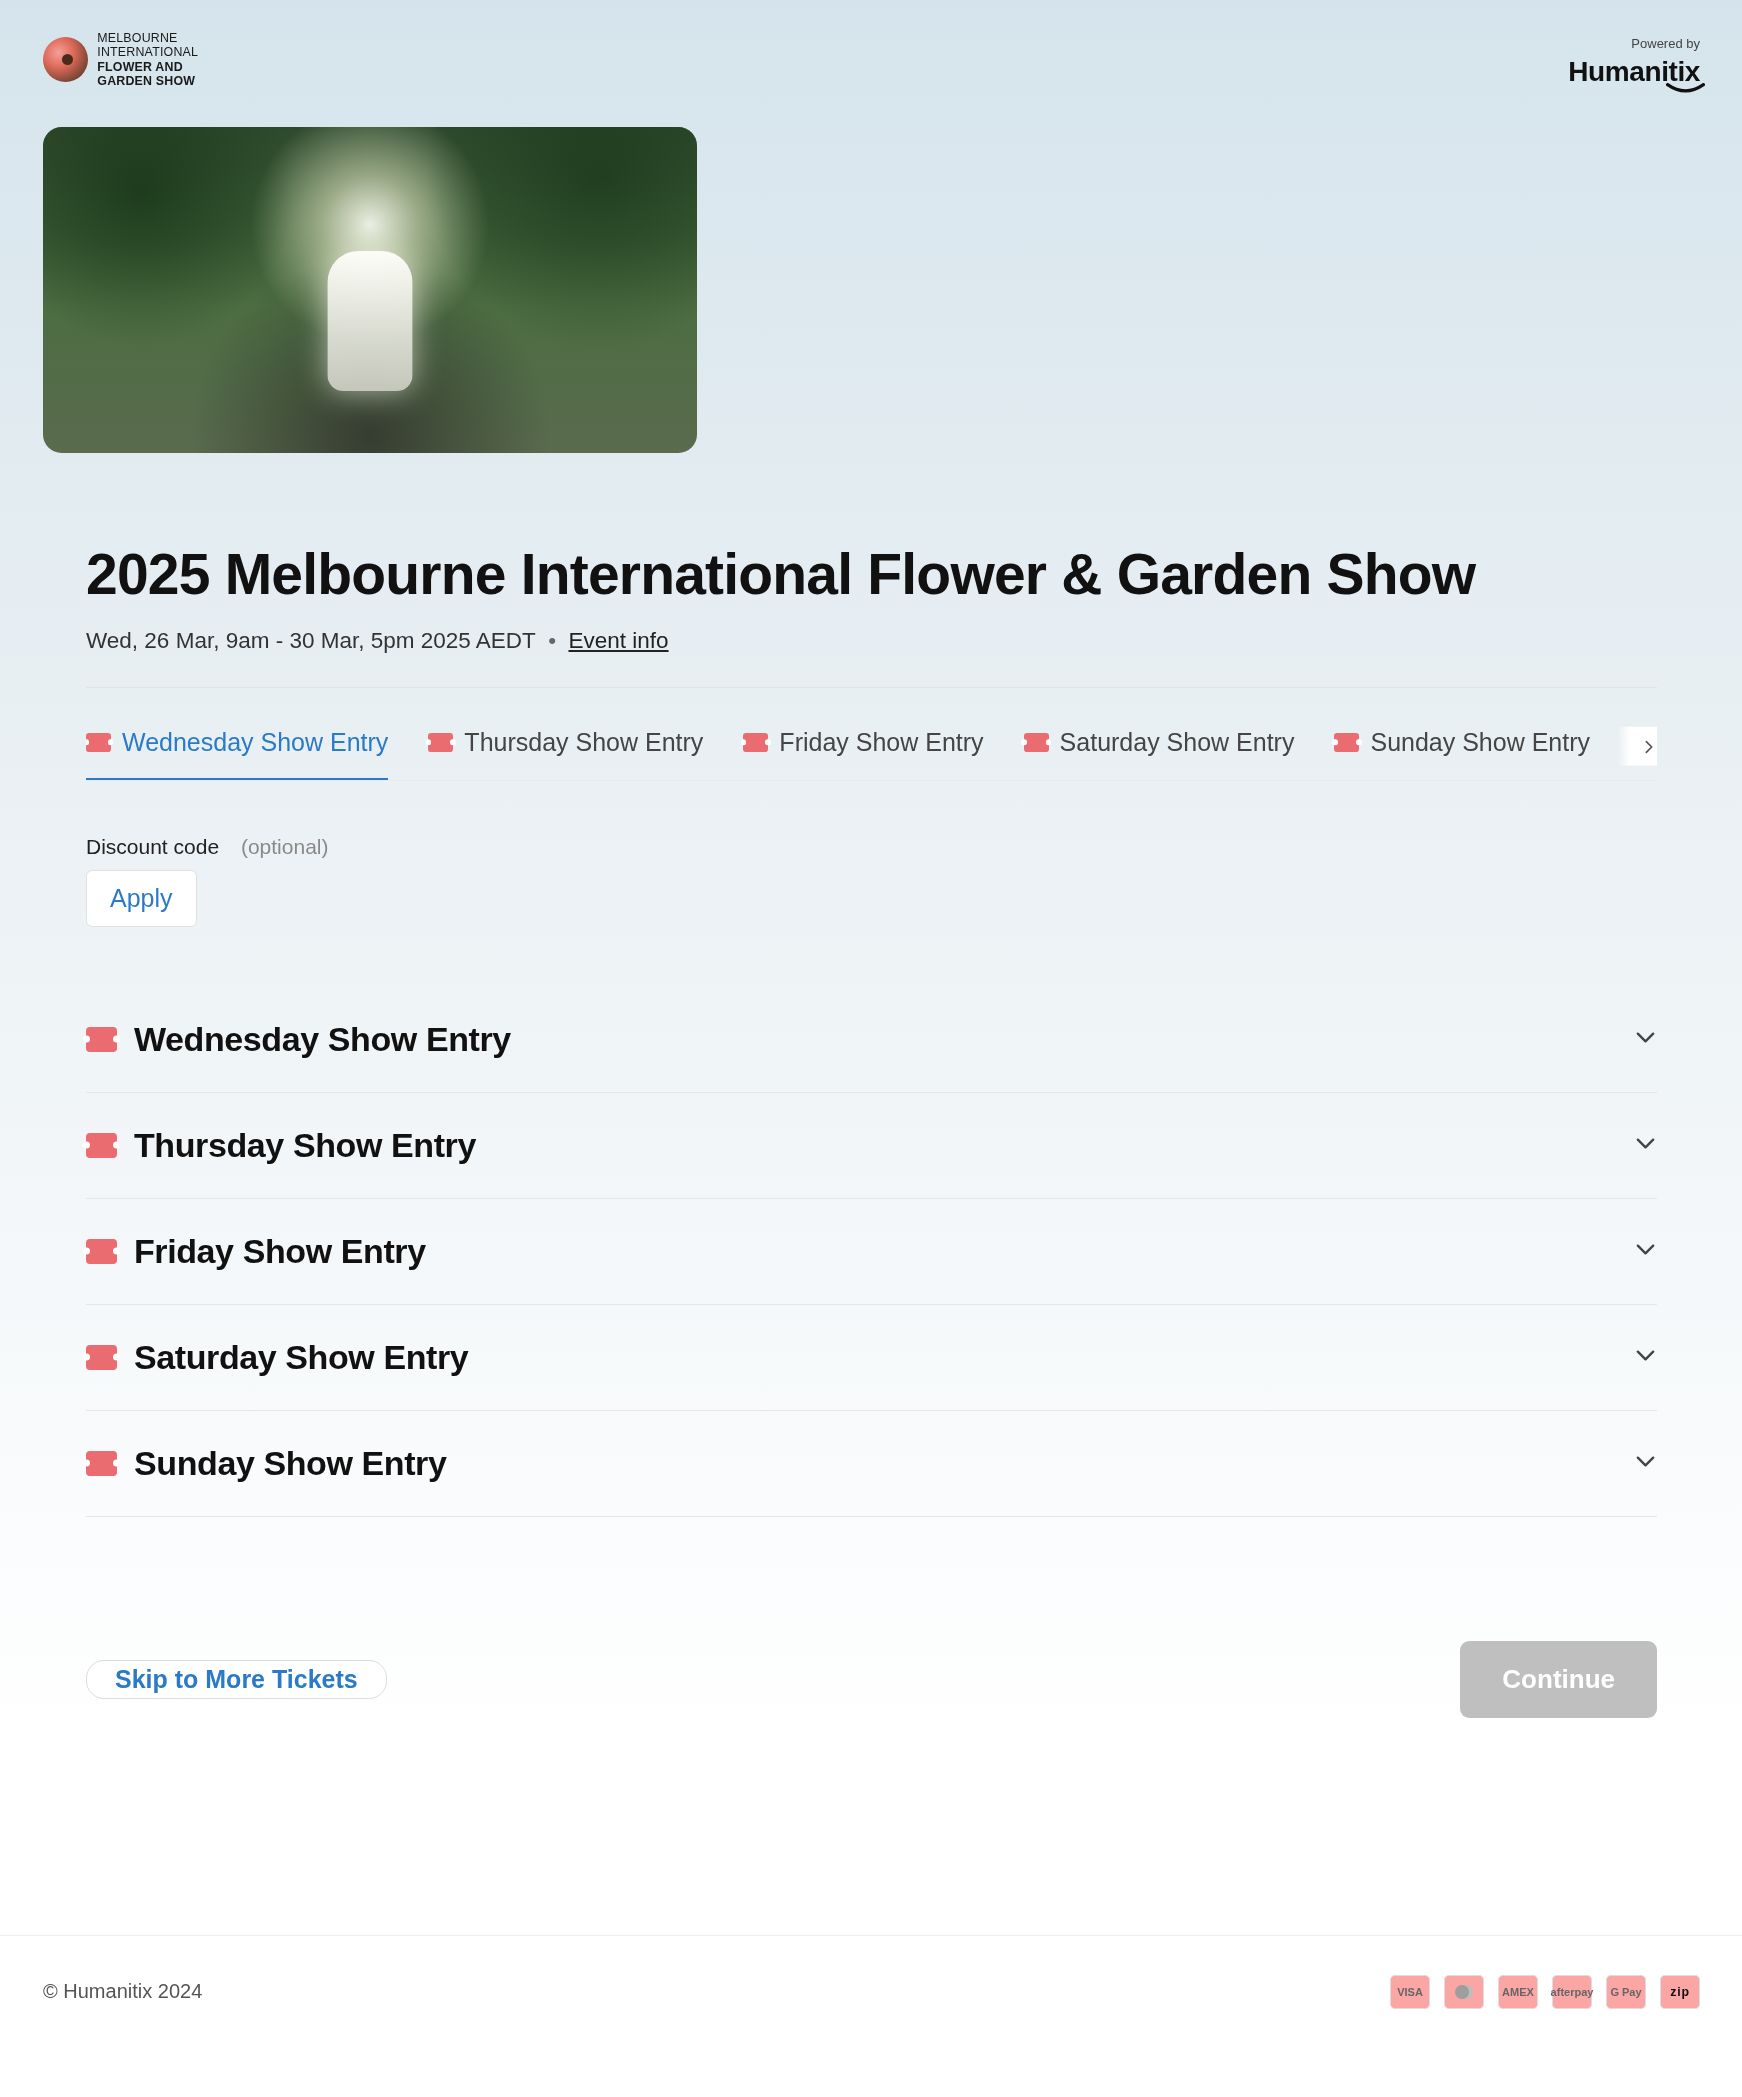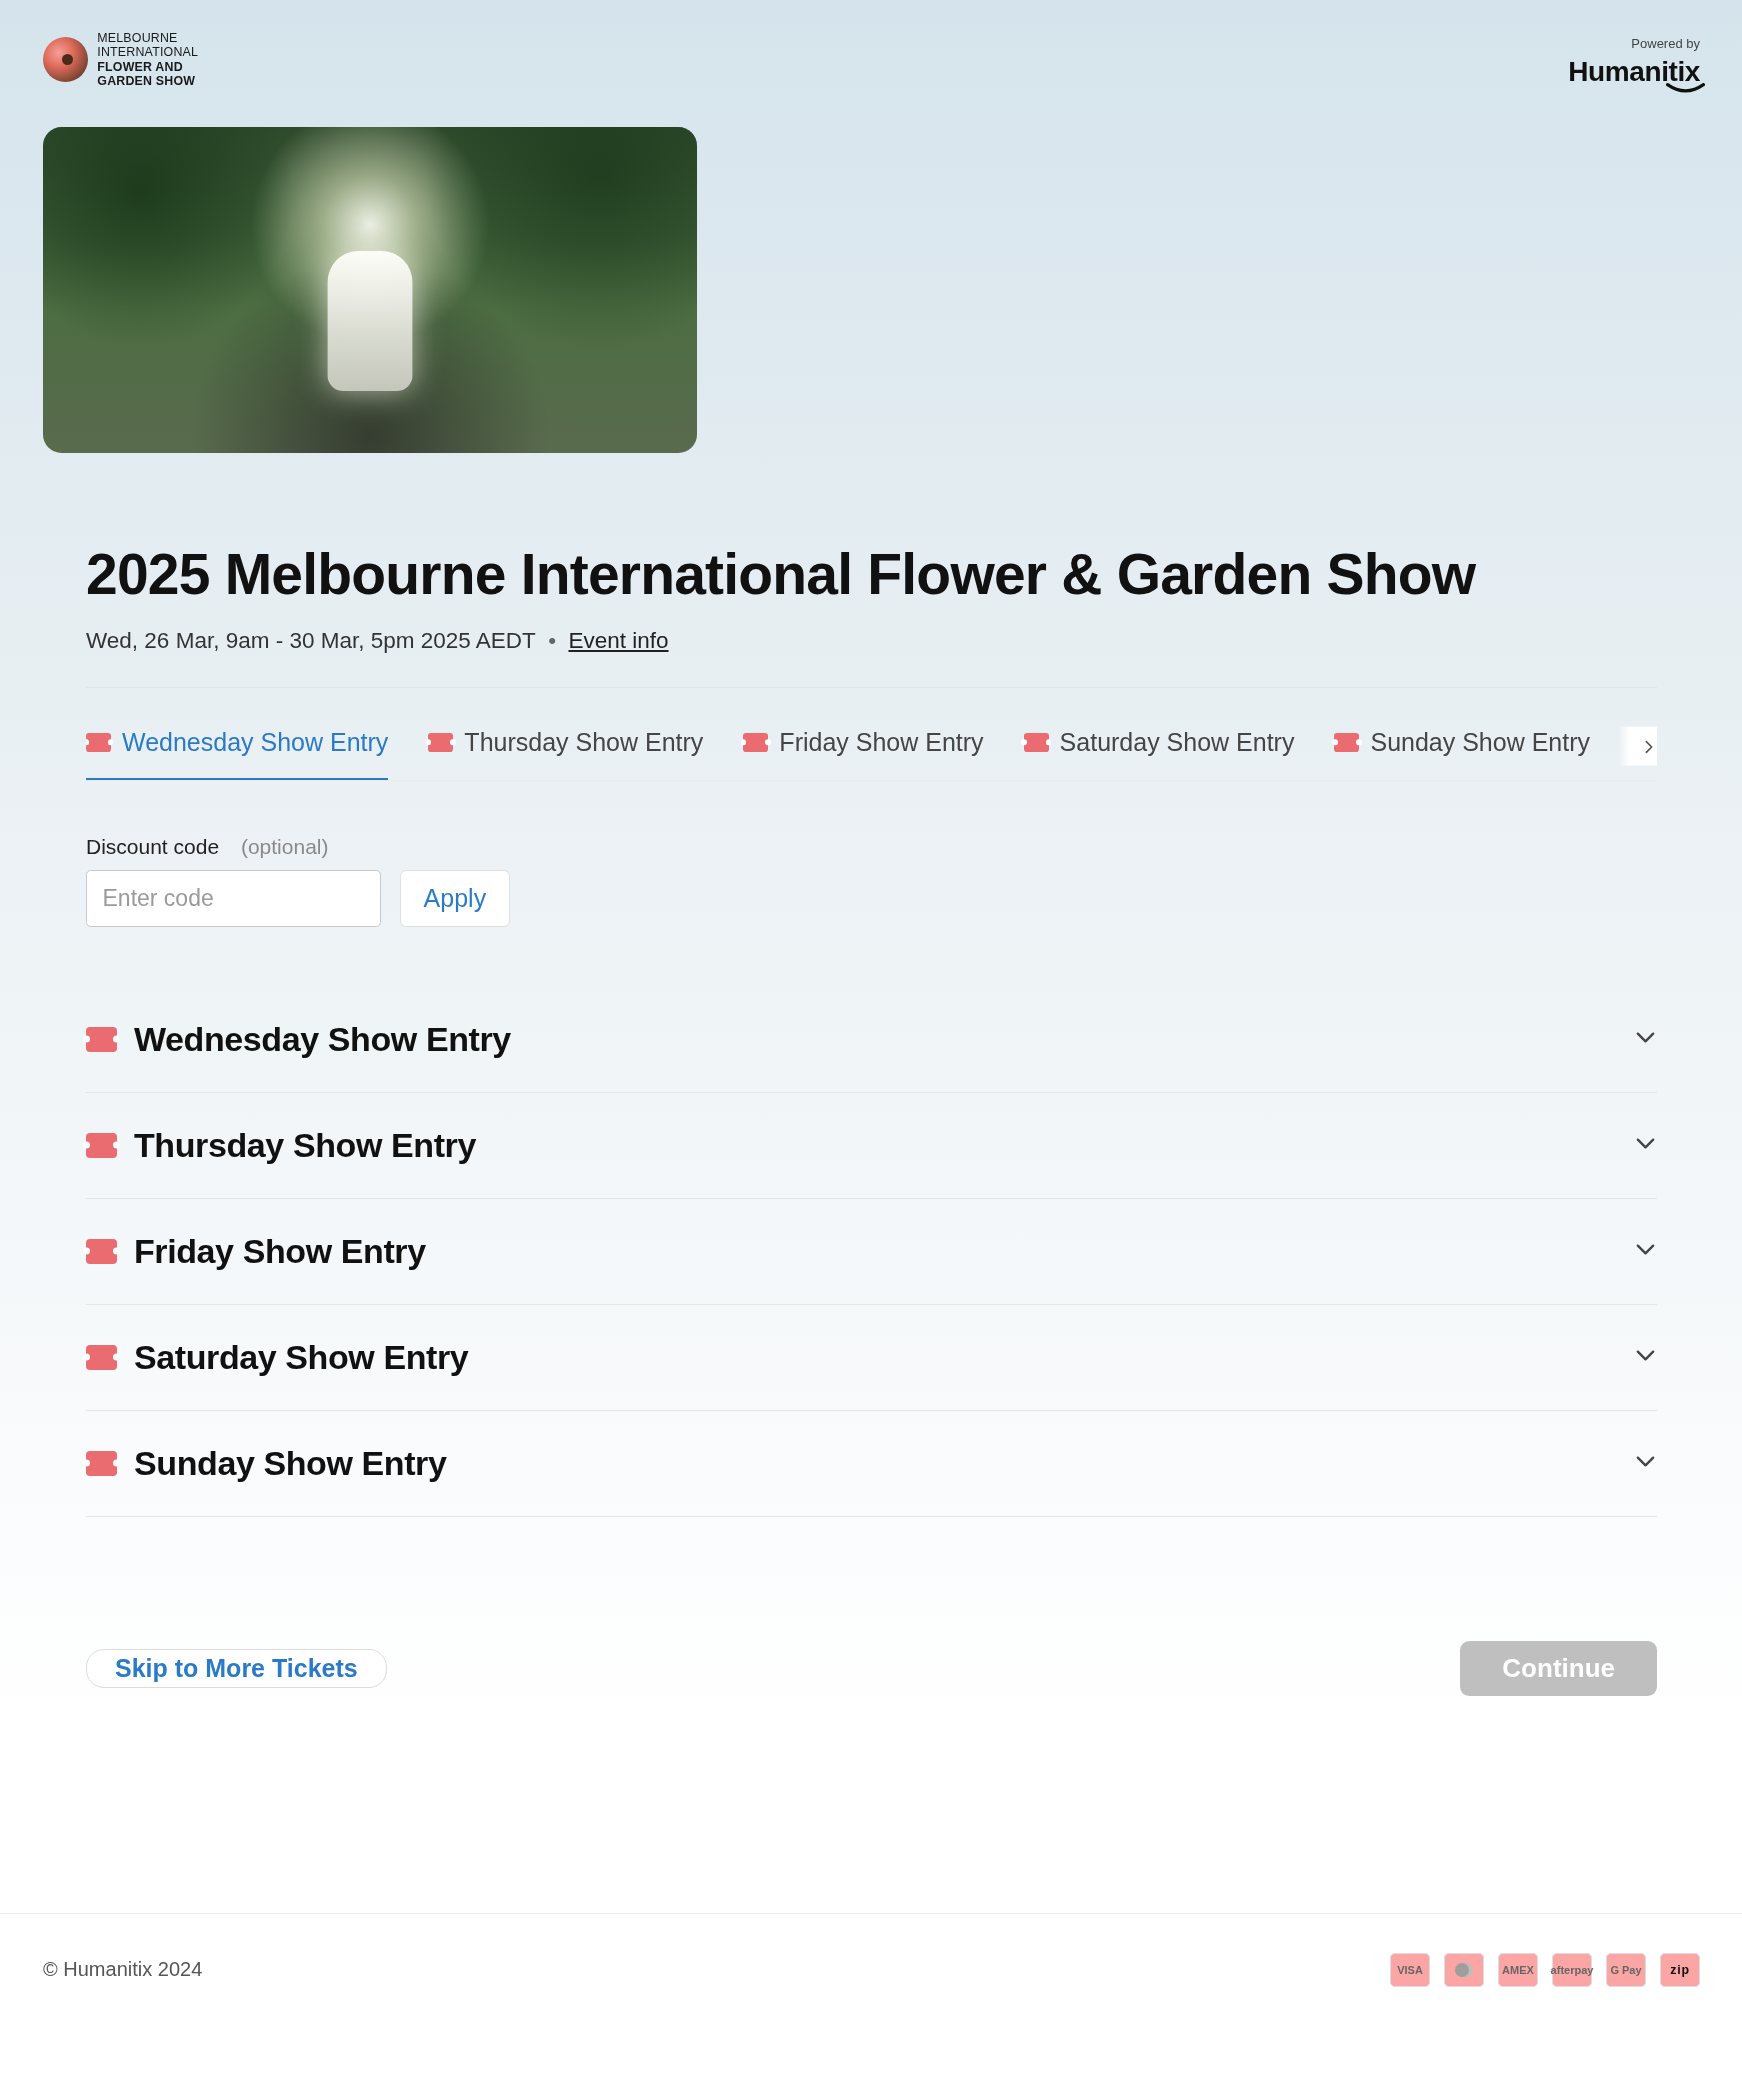--- a/index.html
+++ b/index.html
@@ -281,21 +281,21 @@
   padding: 4px 28px;
   cursor: pointer;
 }
 .continue-btn {
   border: none;
   border-radius: 9.3px;
   background: #bfbfbf;
   color: #fff;
   font-size: 26px;
   font-weight: 600;
-  padding: 12px 42px;
+  padding: 23px 42px;
   cursor: not-allowed;
   text-align: right;
 }
 .page-footer {
   border-top: 0.8px solid #eee;
   margin-top: 186px;
   padding: 39px 43px 62px;
   display: flex;
   justify-content: space-between;
   align-items: center;
@@ -397,21 +397,20 @@
           </svg>
       </div>
     </div>
 
     <div class="discount-block">
       <div class="discount-label">
         <span>Discount code</span>
         <span class="optional">(optional)</span>
       </div>
       <div class="discount-row">
-        <input class="discount-input" placeholder="Enter code" style="">
         <button class="apply-btn">Apply</button>
       </div>
     </div>
 
     <div class="sections">
       <div class="section-row">
         <div class="section-left">
           <span class="section-icon"></span>
           <span class="section-title">Wednesday Show Entry</span>
         </div>

